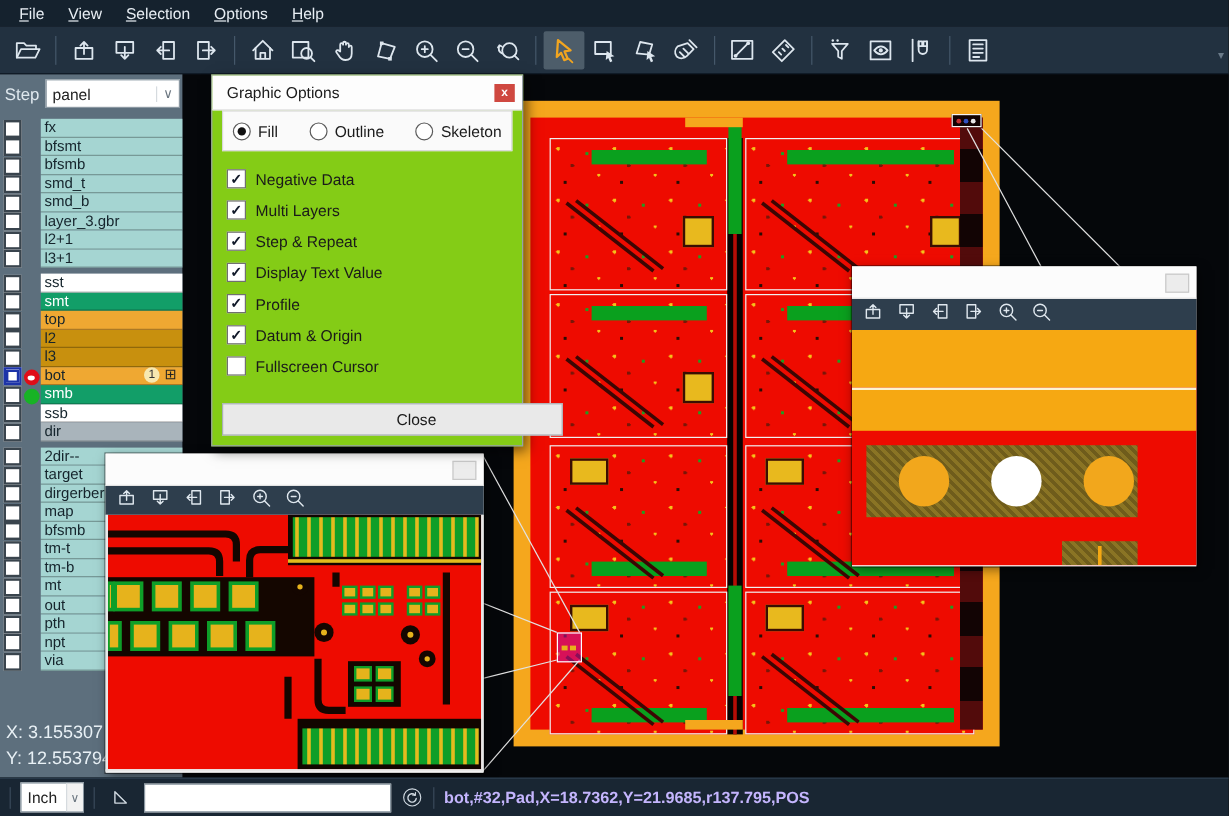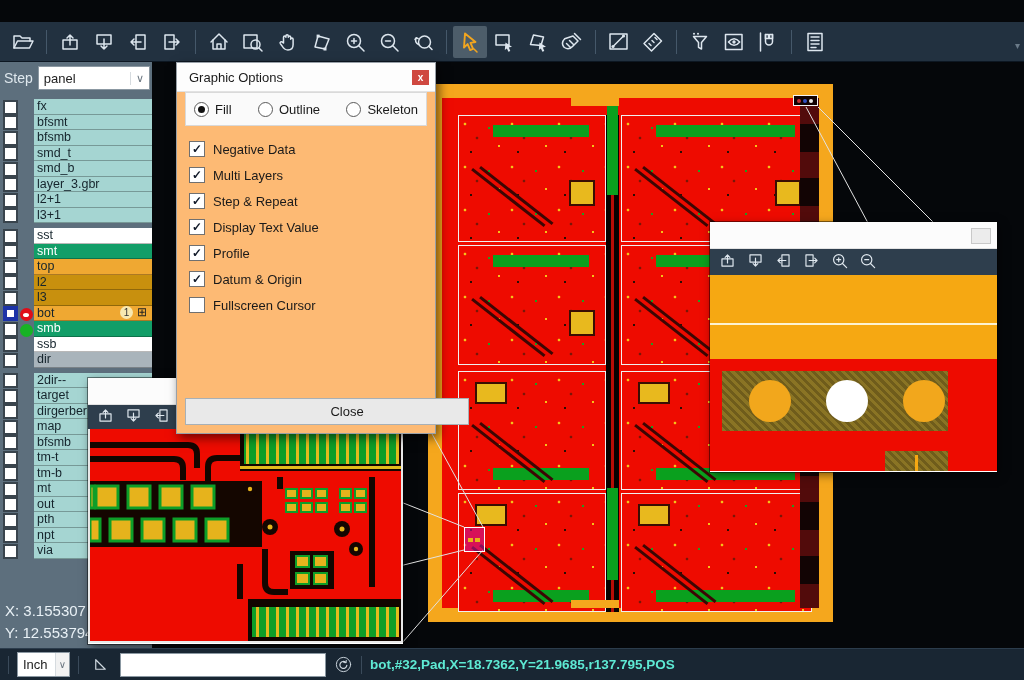--- a/index.html
+++ b/index.html
@@ -92,21 +92,21 @@
   .khaki{background:repeating-linear-gradient(45deg,#8a7424 0 3px,#6f5c1b 3px 6px);}
   #tr-khaki1{left:12px;top:96px;width:226px;height:60px;}
   #tr-khaki1 .circ{position:absolute;top:9px;width:42px;height:42px;border-radius:50%;}
   #tr-khaki2{left:175px;top:176px;width:63px;height:20px;}
   #tr-khaki2 i{position:absolute;left:30px;top:4px;width:3px;height:16px;background:#f6a812;}
   #win-bl{left:88px;top:378px;width:315px;height:266px;}
   #win-bl .win-toolbar{height:24px;}
   #win-bl .content{width:311px;height:212px;border:2px solid #e8e8e8;border-top:none;}
 
   
-  #dialog{left:176px;top:62px;width:260px;height:372px;background:#fdba74;border:1px solid #98a0a8;box-shadow:3px 4px 10px rgba(0,0,0,.55);box-sizing:border-box;}
+  #dialog{left:176px;top:62px;width:260px;height:310px;background:#84cc16;border:1px solid #98a0a8;box-shadow:3px 4px 10px rgba(0,0,0,.55);box-sizing:border-box;}
   #dlg-title{height:28px;background:#fdfdfd;border-bottom:1px solid #e2e2e2;display:flex;align-items:center;padding:0 6px 0 12px;}
   #dlg-title span{font-size:13px;color:#1a1a1a;}
   #dlg-close{margin-left:auto;width:17px;height:15px;background:#cf4840;color:#fff;font-size:10px;line-height:15px;text-align:center;font-weight:bold;}
   #dlg-width-label{margin:10px 0 6px 12px;font-size:13px;color:#1a1a1a;}
   #radio-box{margin:0 8px;background:#fafafa;border:1px solid #d9d9d9;height:32px;display:flex;align-items:center;padding:0 8px;justify-content:space-between;}
   .radio-opt{display:flex;align-items:center;font-size:13px;color:#1a1a1a;gap:6px;}
   .radio{width:13px;height:13px;border:1px solid #5a5a5a;border-radius:50%;background:#fff;position:relative;}
   .radio.sel::after{content:"";position:absolute;left:3px;top:3px;width:7px;height:7px;border-radius:50%;background:#111;}
   #dlg-body{display:flex;}
   #check-col{width:158px;padding:10px 0 0 12px;box-sizing:border-box;}
@@ -121,21 +121,21 @@
   #close-btn{position:absolute;left:8px;bottom:8px;width:242px;height:25px;background:#e9e9e9;border:1px solid #a8b0b6;font-size:13px;color:#1a1a1a;display:flex;align-items:center;justify-content:center;padding-left:40px;}
 
   
   #statusbar{left:0;top:648px;width:1024px;height:32px;background:#192633;border-top:1px solid #2c3c4c;display:flex;align-items:center;box-sizing:border-box;}
   .sb-sep{width:1px;height:18px;background:#3a4a5a;margin:0 8px;}
   #unit-select{width:46px;height:23px;background:#fff;border:1px solid #8b98a2;display:flex;align-items:center;font-size:13px;color:#222;padding-left:5px;}
   #unit-select .chev{margin-left:auto;color:#6b7680;font-size:10px;padding:0 3px;border-left:1px solid #d6dbdf;background:#f2f2f2;height:100%;display:flex;align-items:center;}
   #angle-icon{color:#cfd8e0;margin:0 4px;}
   #cmd-input{width:196px;height:22px;border:1px solid #8b98a2;background:#fff;margin-left:6px;font-size:13px;padding:0 4px;}
   #refresh-icon{color:#cfd8e0;margin-left:8px;}
-  #status-msg{color:#5eead4;font-size:13.5px;font-weight:bold;white-space:nowrap;}
+  #status-msg{color:#c4b5fd;font-size:13.5px;font-weight:bold;white-space:nowrap;}
 </style>
 </head>
 <body>
 
 <svg width="0" height="0" style="position:absolute">
   <defs>
     <symbol id="sym-open-file" viewBox="0 0 24 24">
         <path d="M3 18V6h6l2 2h8v3"></path>
         <path d="M3 18l3.5-7H22l-3.5 7z"></path>
       </symbol>
@@ -258,20 +258,27 @@
     <symbol id="sym-refresh" viewBox="0 0 24 24">
         <circle cx="12" cy="12" r="9" stroke-width="1.2"></circle>
         <path d="M16.2 13.2a4.4 4.4 0 11-1.3-3.8"></path>
         <path d="M15.5 6.8l-.2 3 -3-.3" stroke-width="1.2"></path>
       </symbol>
   </defs>
 </svg>
 
 <div id="screen">
 
+  <div id="menubar" class="abs">
+      <span class="menu-item"><u>F</u>ile</span>
+      <span class="menu-item"><u>V</u>iew</span>
+      <span class="menu-item"><u>S</u>election</span>
+      <span class="menu-item"><u>O</u>ptions</span>
+      <span class="menu-item"><u>H</u>elp</span>
+    </div>
 
   <div id="toolbar" class="abs">
       <div class="tb-btn">
         <svg class="icon">
           <use href="#sym-open-file"></use>
         </svg>
       </div>
       <div class="tb-sep"></div>
       <div class="tb-btn">
         <svg class="icon">

